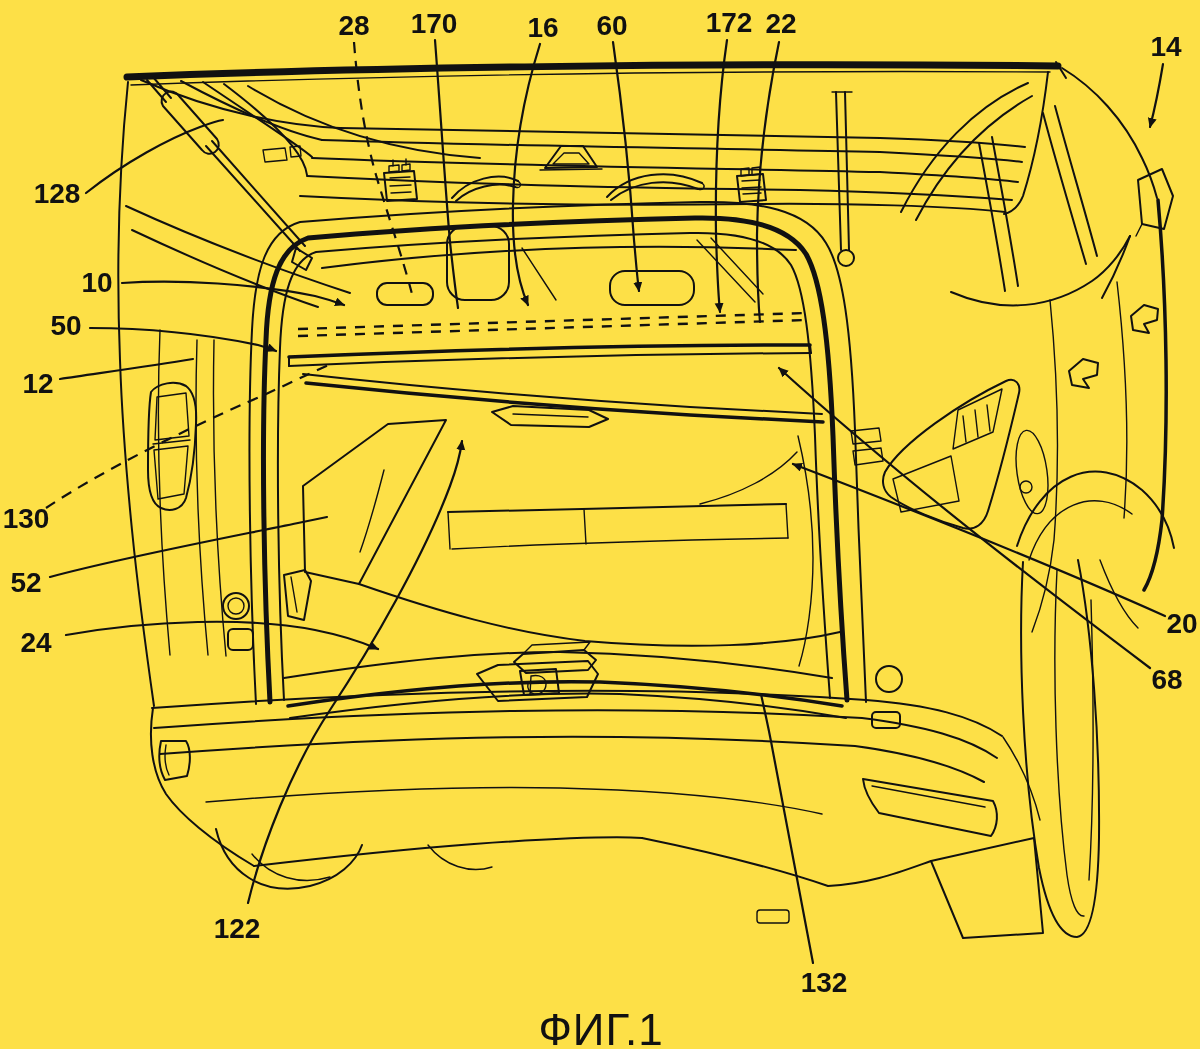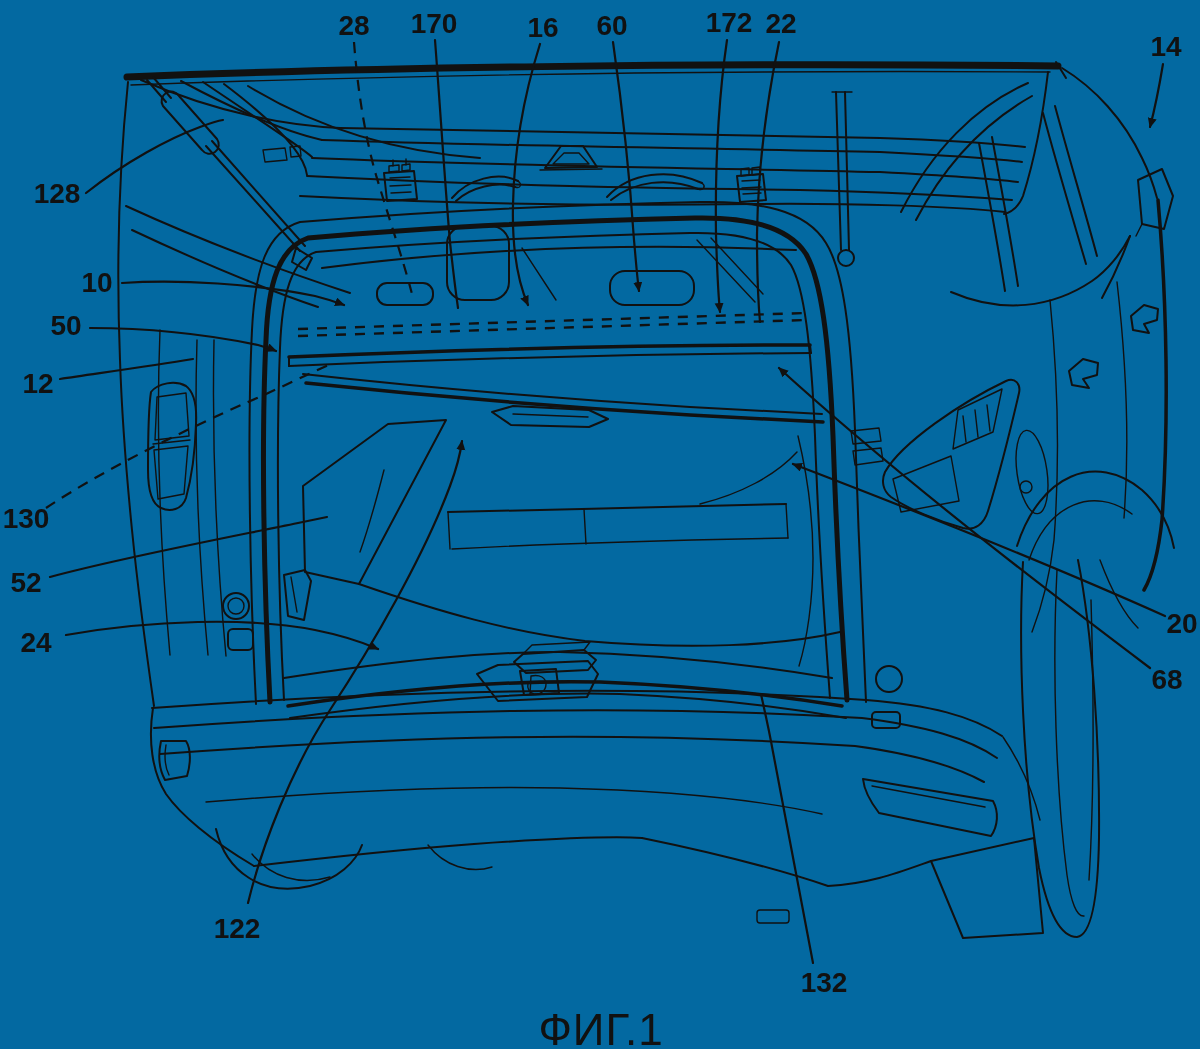--- a/index.html
+++ b/index.html
@@ -1,17 +1,17 @@
 <!DOCTYPE html>
 <html><head>
 <meta charset="utf-8">
 <style>
   html,body{margin:0;padding:0;background:#fff;}
   #stage{
-    position:relative;width:1200px;height:1049px;background:#0369a1;overflow:hidden;
+    position:relative;width:1200px;height:1049px;background:#fde047;overflow:hidden;
     font-family:"Liberation Sans","DejaVu Sans",sans-serif;
   }
   svg{display:block;}
   .ln{fill:none;stroke:#111;stroke-width:2;stroke-linecap:round;stroke-linejoin:round;}
   .ln-thin{fill:none;stroke:#111;stroke-width:1.4;stroke-linecap:round;stroke-linejoin:round;}
   .ln-med{fill:none;stroke:#111;stroke-width:3.5;stroke-linecap:round;stroke-linejoin:round;}
   .ln-band{fill:none;stroke:#111;stroke-width:5;stroke-linecap:round;stroke-linejoin:round;}
   .ln-roof{fill:none;stroke:#111;stroke-width:7;stroke-linecap:round;}
   .leader{fill:none;stroke:#111;stroke-width:2.2;stroke-linecap:round;}
   .leader-dash{fill:none;stroke:#111;stroke-width:2.2;stroke-linecap:butt;stroke-dasharray:11 8;}

